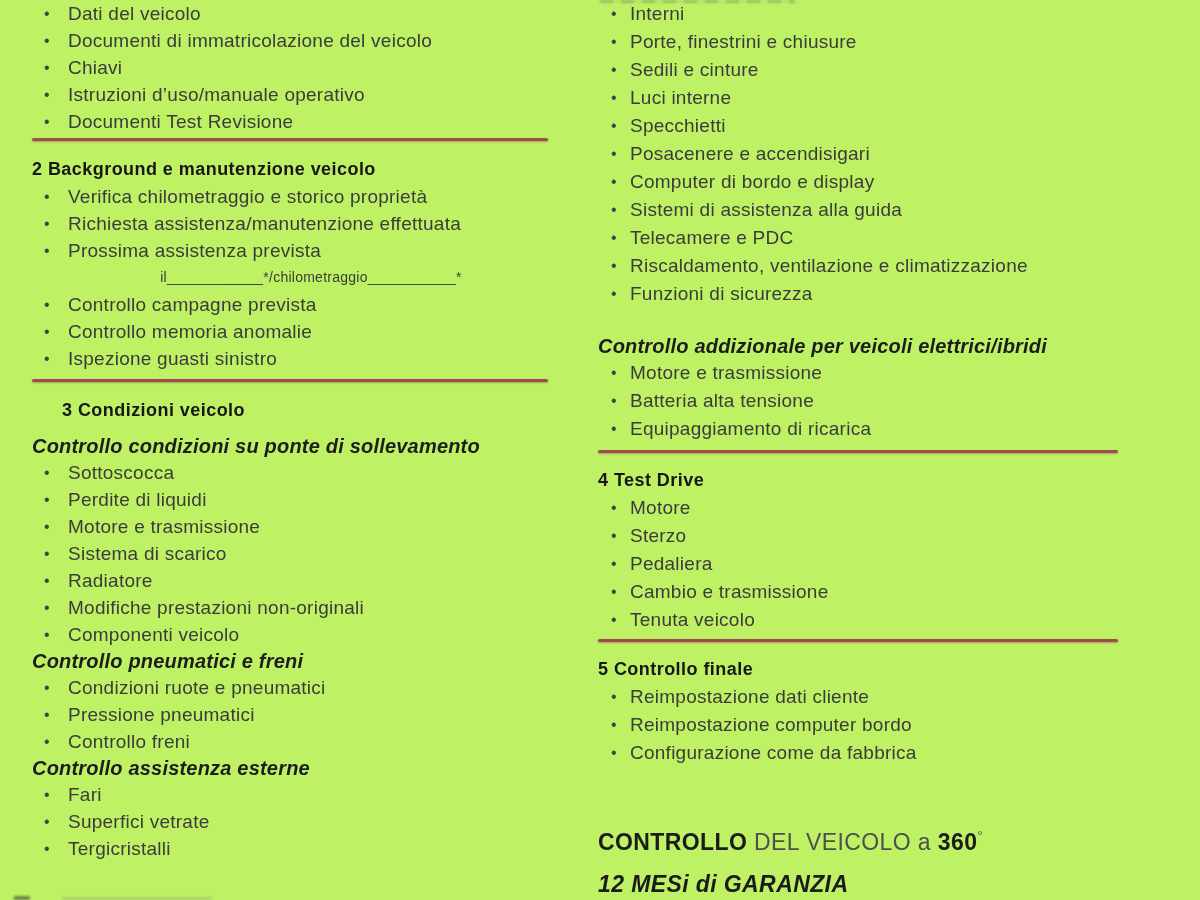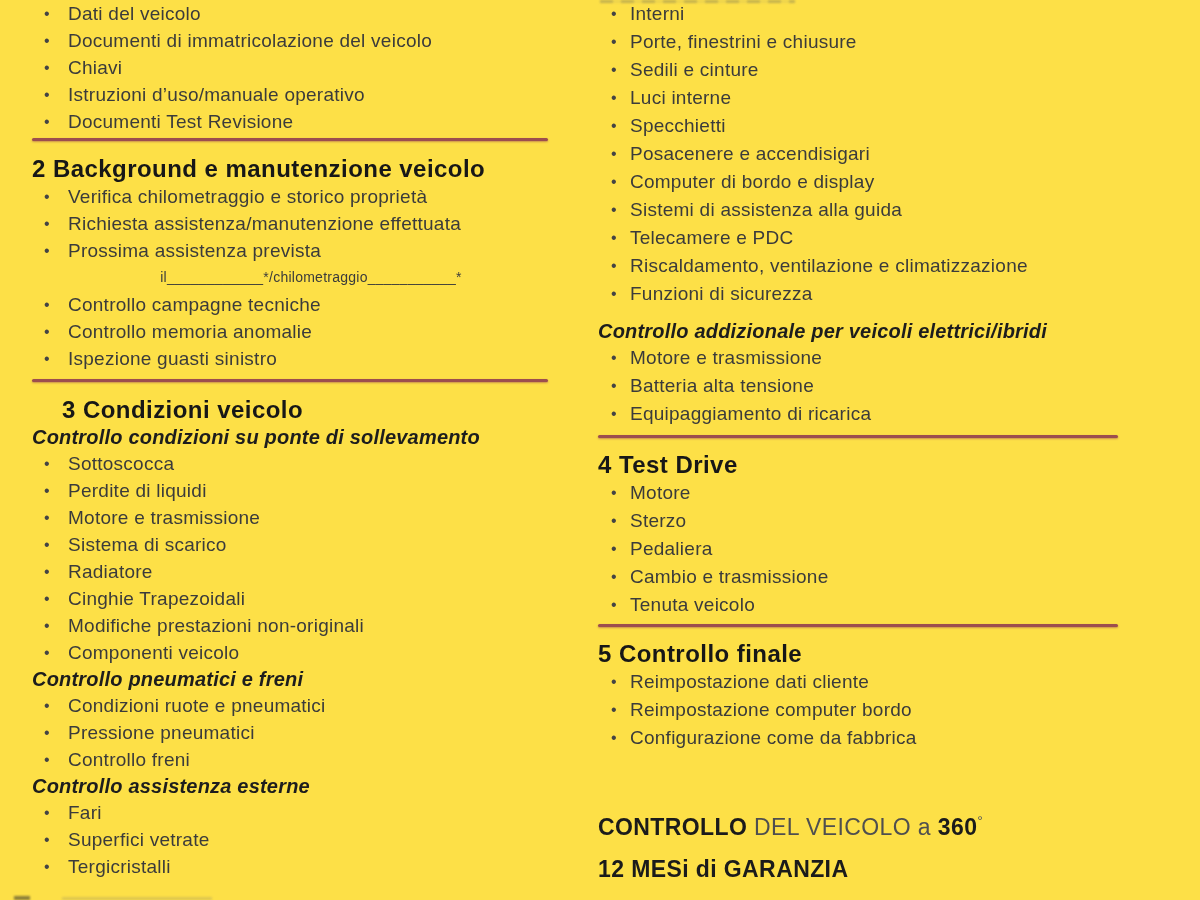--- a/index.html
+++ b/index.html
@@ -1,40 +1,40 @@
 <!DOCTYPE html>
 <html><head>
 <meta charset="utf-8">
 <style>
   html,body{margin:0;padding:0;}
   body{
     width:1200px;height:900px;overflow:hidden;background:#ffffff;
     font-family:"Liberation Sans","DejaVu Sans",sans-serif;
     position:relative;
   }
-  .page{position:absolute;inset:0;background:#fde047;}
+  .page{position:absolute;inset:0;background:#bef264;}
   .col{position:absolute;top:0;}
   .col-left{left:32px;width:522px;}
   .col-right{left:598px;width:552px;}
 
   ul.checklist{list-style:none;margin:0;padding:0;}
   .checklist li{
     position:relative;padding-left:36px;
     font-size:19px;line-height:27px;letter-spacing:.25px;
     color:#3b3b3b;white-space:nowrap;
   }
   .checklist li::before{
     content:"•";position:absolute;left:12px;top:0;
     font-size:16px;color:#444;
   }
   .col-right .checklist li{padding-left:32px;line-height:28px;}
   .col-right .checklist li::before{left:13px;}
 
   .section-title{
-    margin:0;font-size:24px;font-weight:700;letter-spacing:.45px;
+    margin:0;font-size:18px;font-weight:700;letter-spacing:.45px;
     color:#171717;line-height:28px;white-space:nowrap;
   }
   .sub-title{
     margin:0;font-size:20px;font-weight:700;font-style:italic;
     letter-spacing:.2px;color:#1d1d1d;line-height:26px;white-space:nowrap;
   }
   .divider{
     height:3px;border-radius:2px;background:#9c4e4e;
     box-shadow:0 1px 2px rgba(160,80,80,.55);
   }
@@ -46,44 +46,44 @@
     letter-spacing:.25px;color:#3b3b3b;white-space:nowrap;text-align:center;
   }
 
   
   .ul-s1{margin-top:-4px;}
   .div-l1{margin-top:3px;}
   .h-s2{margin-top:14px;}
   .ul-s2a{margin-top:9px;}
   .div-l2{margin-top:7px;}
   .h-s3{margin-top:14px;margin-left:30px;}
-  .sub-s3a{}
+  .sub-s3a{margin-top:9px;}
   .ul-s3a{margin-top:4px;}
 
   
   .ul-r1{margin-top:1px;}
-  .sub-ev{margin-top:10px;}
+  .sub-ev{margin-top:25px;}
   .div-r1{margin-top:7px;}
   .h-s4{margin-top:13px;}
   .ul-s4{margin-top:8px;}
   .div-r2{margin-top:5px;}
   .h-s5{margin-top:13px;}
   .ul-s5{margin-top:13px;}
 
   .footer-line1{
     margin-top:55px;font-size:23px;line-height:28px;
     color:#4f4f4f;letter-spacing:.4px;white-space:nowrap;
   }
   .footer-line1 .b{font-weight:700;color:#1b1b1b;}
   .footer-line1 .degree{
     font-size:14px;vertical-align:9px;color:#5a5a5a;
   }
   .footer-line2{
     margin-top:14px;font-size:23px;font-weight:700;line-height:28px;
-    color:#1b1b1b;letter-spacing:.4px;white-space:nowrap;
+    color:#1b1b1b;letter-spacing:.4px;white-space:nowrap;font-style:italic;
   }
 
   
   .cut-top{
     position:absolute;left:600px;top:0;width:195px;height:3px;
     background:repeating-linear-gradient(90deg,
       rgba(90,90,90,.35) 0 13px, rgba(130,130,130,.12) 13px 21px);
     filter:blur(1px);
   }
   .cut-bottom-a{
@@ -114,37 +114,36 @@
 
     <h2 class="section-title h-s2">2 Background e manutenzione veicolo</h2>
 
     <ul class="checklist ul-s2a">
       <li>Verifica chilometraggio e storico proprietà</li>
       <li>Richiesta assistenza/manutenzione effettuata</li>
       <li>Prossima assistenza prevista</li>
     </ul>
     <div class="continuation">il____________*/chilometraggio___________*</div>
     <ul class="checklist">
-      <li>Controllo campagne tecniche</li>
+      <li>Controllo campagne prevista</li>
       <li>Controllo memoria anomalie</li>
       <li>Ispezione guasti sinistro</li>
     </ul>
 
     <div class="divider div-l2"></div>
 
     <h2 class="section-title h-s3">3 Condizioni veicolo</h2>
     <h3 class="sub-title sub-s3a">Controllo condizioni su ponte di sollevamento</h3>
 
     <ul class="checklist ul-s3a">
       <li>Sottoscocca</li>
       <li>Perdite di liquidi</li>
       <li>Motore e trasmissione</li>
       <li>Sistema di scarico</li>
       <li>Radiatore</li>
-      <li>Cinghie Trapezoidali</li>
       <li>Modifiche prestazioni non-originali</li>
       <li>Componenti veicolo</li>
     </ul>
 
     <h3 class="sub-title">Controllo pneumatici e freni</h3>
     <ul class="checklist">
       <li>Condizioni ruote e pneumatici</li>
       <li>Pressione pneumatici</li>
       <li>Controllo freni</li>
     </ul>

